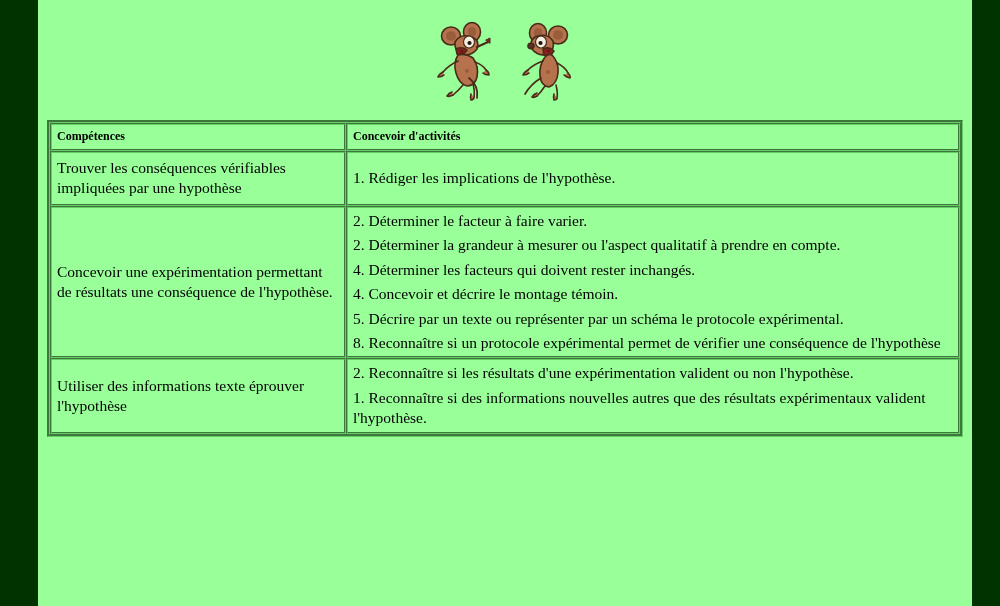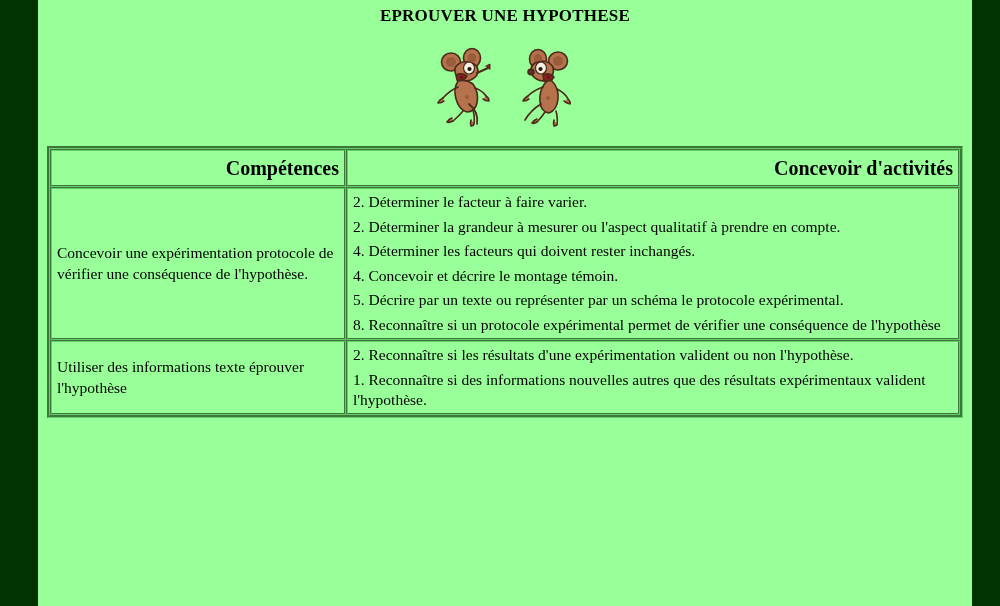--- a/index.html
+++ b/index.html
@@ -66,23 +66,23 @@
     border: 2px groove #66cc66;
     padding: 3px 5px;
     vertical-align: middle;
     font-size: 15.5px;
     line-height: 1.32;
     color: #000000;
     background: #99ff99;
     font-family: "Liberation Serif", "DejaVu Serif", serif;
   }
   table.skills th {
-    text-align: right;
+    text-align: left;
     font-weight: bold;
-    font-size: 20px;
+    font-size: 12px;
     padding: 4px 5px;
   }
   col.c-comp { width: 296px; }
   col.c-act  { width: 614px; }
   td.comp-cell {
     vertical-align: middle;
   }
   td.act-cell {
     vertical-align: middle;
   }
@@ -95,21 +95,20 @@
   }
   td.comp-cell.row1 { padding-top: 5px; padding-bottom: 5px; }
   td.act-cell.row1  { padding-top: 5px; padding-bottom: 5px; }
   td.big { padding-top: 9px; padding-bottom: 9px; }
 </style>
 </head>
 <body>
 
 <div id="page">
 
-  <h1 id="page-title">EPROUVER UNE HYPOTHESE</h1>
 
   <div id="mice-row">
 
     <svg width="60" height="85" viewBox="0 0 60 85" aria-hidden="true">
       <g stroke="#4a2a18" stroke-width="1.6" stroke-linejoin="round" stroke-linecap="round">
         <ellipse cx="18" cy="20" rx="9.5" ry="9" fill="#b5724c"></ellipse>
         <ellipse cx="39" cy="16" rx="8.5" ry="9.5" fill="#b5724c"></ellipse>
         <ellipse cx="18" cy="20" rx="5" ry="4.8" fill="#9a5d3c" stroke="none"></ellipse>
         <ellipse cx="39" cy="16" rx="4.3" ry="5" fill="#9a5d3c" stroke="none"></ellipse>
         <path d="M22 26 Q28 16 41 22 Q47 26 44 33 Q38 41 28 38 Q21 34 22 26 Z" fill="#b5724c"></path>
@@ -170,23 +169,29 @@
         <col class="c-act">
       </colgroup>
       <thead>
         <tr>
           <th>Compétences</th>
           <th>Concevoir d'activités</th>
         </tr>
       </thead>
       <tbody>
 
-
-        <tr>
-          <td class="comp-cell big">Concevoir une expérimentation protocole de vérifier une conséquence de l'hypothèse.</td>
+        <tr>
+          <td class="comp-cell row1">Trouver les conséquences vérifiables impliquées par une hypothèse</td>
+          <td class="act-cell row1">
+            <p>1. Rédiger les implications de l'hypothèse.</p>
+          </td>
+        </tr>
+
+        <tr>
+          <td class="comp-cell big">Concevoir une expérimentation permettant de résultats une conséquence de l'hypothèse.</td>
           <td class="act-cell big">
             <p>2. Déterminer le facteur à faire varier.</p>
             <p>2. Déterminer la grandeur à mesurer ou l'aspect qualitatif à prendre en compte.</p>
             <p>4. Déterminer les facteurs qui doivent rester inchangés.</p>
             <p>4. Concevoir et décrire le montage témoin.</p>
             <p>5. Décrire par un texte ou représenter par un schéma le protocole expérimental.</p>
             <p>8. Reconnaître si un protocole expérimental permet de vérifier une conséquence de l'hypothèse</p>
           </td>
         </tr>
 

